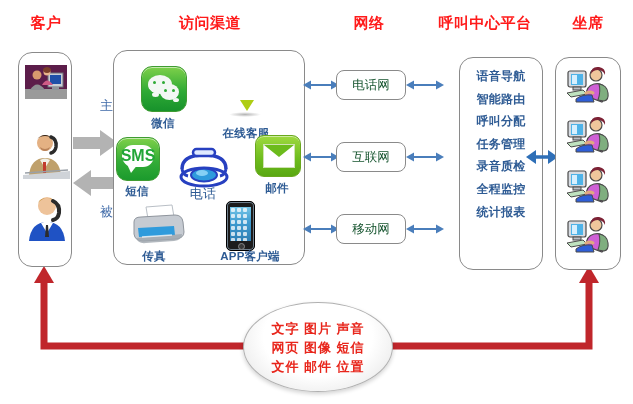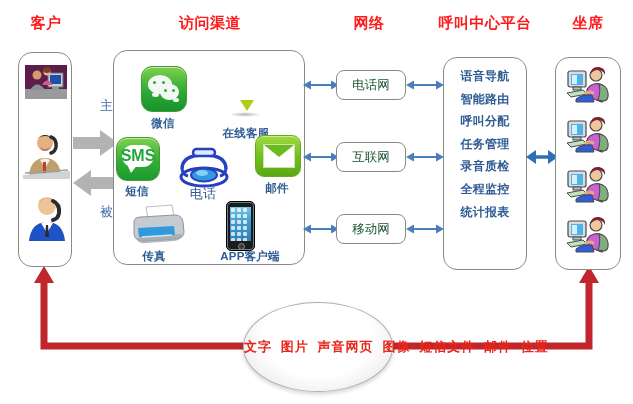--- a/index.html
+++ b/index.html
@@ -151,21 +151,21 @@
 
   
   .agent{position:absolute;width:44px;height:36px;}
 
   
   .oval{
     position:absolute;border-radius:50%;
     background:radial-gradient(ellipse at 50% 38%,#ffffff 52%,#f2f2f2 72%,#d9d9d9 88%,#b9b9b9 100%);
     border:1px solid #b0b0b0;
     box-shadow:0 2px 4px rgba(0,0,0,.18);
-    display:flex;align-items:center;font-family:Liberation Mono, monospace;
+    display:flex;flex-direction:column;align-items:center;justify-content:center;
   }
   .oval-row{
     color:#E8251B;font-weight:bold;font-size:13px;line-height:19px;white-space:nowrap;
     letter-spacing:1px;
   }
   svg{display:block;overflow:visible;}
 </style>
 </head>
 <body>
 
@@ -344,21 +344,21 @@
     <line x1="7" y1="7" x2="31" y2="7" stroke="#4a7ebb" stroke-width="2"></line>
     <polygon points="0,7 8,2.5 8,11.5" fill="#4a7ebb"></polygon>
     <polygon points="38,7 30,2.5 30,11.5" fill="#4a7ebb"></polygon>
   </svg>
   <svg class="abs" style="left:406px;top:222px;width:38px;height:14px;" viewBox="0 0 38 14">
     <line x1="7" y1="7" x2="31" y2="7" stroke="#4a7ebb" stroke-width="2"></line>
     <polygon points="0,7 8,2.5 8,11.5" fill="#4a7ebb"></polygon>
     <polygon points="38,7 30,2.5 30,11.5" fill="#4a7ebb"></polygon>
   </svg>
 
-  <div class="abs rbox plat-list" style="left:443px;top:57px;width:84px;height:213px;align-items:center;">
+  <div class="abs rbox plat-list" style="left:459px;top:57px;width:84px;height:213px;align-items:center;">
     <div class="plat-item">语音导航</div>
     <div class="plat-item">智能路由</div>
     <div class="plat-item">呼叫分配</div>
     <div class="plat-item">任务管理</div>
     <div class="plat-item">录音质检</div>
     <div class="plat-item">全程监控</div>
     <div class="plat-item">统计报表</div>
   </div>
 
   <svg class="abs" style="left:526px;top:148px;width:32px;height:18px;" viewBox="0 0 32 18">

